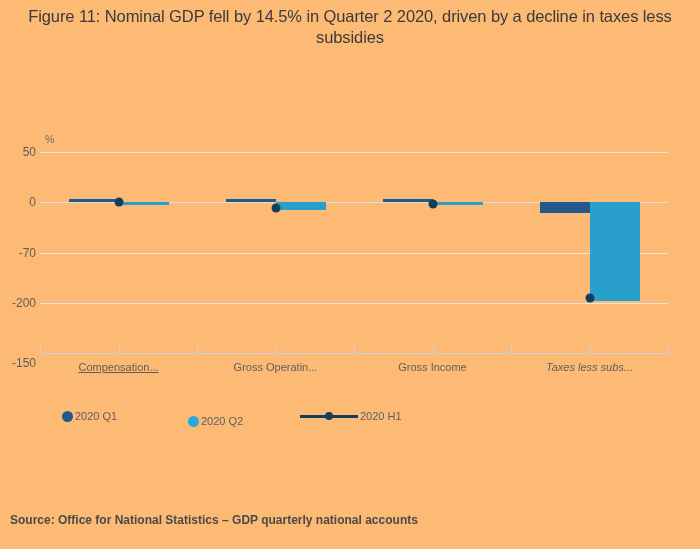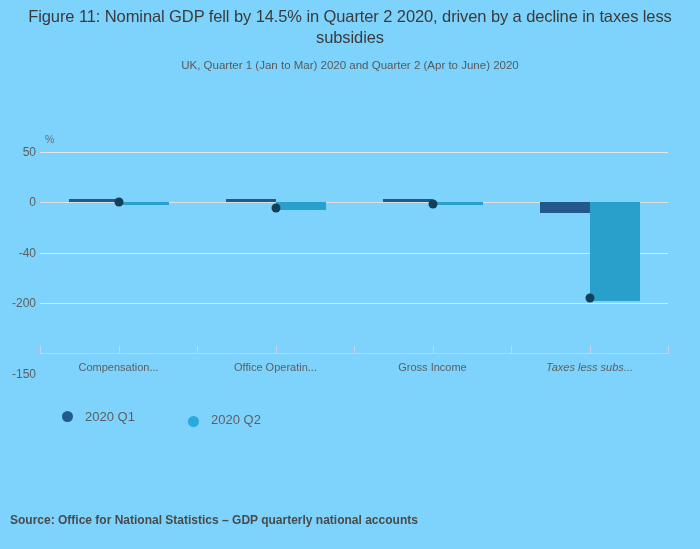--- a/index.html
+++ b/index.html
@@ -4,21 +4,21 @@
 <style>
   * { box-sizing: border-box; }
   html, body {
     margin: 0; padding: 0;
     width: 700px; height: 549px;
     background: #ffffff;
     font-family: "Liberation Sans", sans-serif;
     overflow: hidden;
   }
 
-  #page { position: relative; width: 700px; height: 549px; background:#7dd3fc; }
+  #page { position: relative; width: 700px; height: 549px; background:#fdba74; }
 
   
   .title-block { position:absolute; left:0; top:6px; width:700px; text-align:center; }
   .chart-title {
     font-size: 16.5px;
     line-height: 21px;
     color: #3b3b3b;
     font-weight: 400;
     padding: 0 18px;
     letter-spacing: -0.1px;
@@ -104,91 +104,94 @@
     position:relative; width: 58px; height: 11px; display:inline-block;
   }
   .legend-line::before {
     content:""; position:absolute; left:0; top:4px; width:58px; height:3px; background:#123f5c;
   }
   .legend-line::after {
     content:""; position:absolute; left:25px; top:1px; width:8px; height:8px;
     border-radius:50%; background:#123f5c;
   }
   .legend-label {
-    font-size: 13px;
+    font-size: 11px;
     color: #5e5e5e;
-    margin-left: 12px;
+    margin-left: 2px;
     white-space: nowrap;
   }
 
   
   .source {
     position:absolute;
     left: 10px; top: 513px;
     font-size: 12px;
     font-weight: bold;
     color: #4a4a4a;
   }
 </style>
 </head>
 <body>
 
 <div id="page">
 
   <div class="title-block">
     <div class="chart-title">Figure 11: Nominal GDP fell by 14.5% in Quarter 2 2020, driven by a decline in taxes less subsidies</div>
-    <div class="chart-subtitle">UK, Quarter 1 (Jan to Mar) 2020 and Quarter 2 (Apr to June) 2020</div>
   </div>
 
   <div class="plot-wrap" id="plot">
     <div class="axis-unit">%</div>
   <div class="gridline" style="top: 152px;"></div>
       <div class="ylabel" style="top: 152px;">50</div>
       <div class="gridline zero" style="top: 202.25px;"></div>
       <div class="ylabel" style="top: 202.25px;">0</div>
       <div class="gridline" style="top: 252.5px;"></div>
-      <div class="ylabel" style="top: 252.5px;">-40</div>
+      <div class="ylabel" style="top: 252.5px;">-70</div>
       <div class="gridline" style="top: 302.75px;"></div>
       <div class="ylabel" style="top: 302.75px;">-200</div>
       <div class="gridline" style="top: 353px;"></div>
-      <div class="ylabel" style="top: 374px;">-150</div>
+      <div class="ylabel" style="top: 363px;">-150</div>
       <div class="axis-line"></div>
       <div class="tick" style="left: 40px;"></div>
       <div class="tick" style="left: 118.5px;"></div>
       <div class="tick" style="left: 197px;"></div>
       <div class="tick" style="left: 275.5px;"></div>
       <div class="tick" style="left: 354px;"></div>
       <div class="tick" style="left: 432.5px;"></div>
       <div class="tick" style="left: 511px;"></div>
       <div class="tick" style="left: 589.5px;"></div>
       <div class="tick" style="left: 668px;"></div>
       <div class="bar q1" style="left: 68.5px; width: 50px; height: 3px; top: 199.25px;"></div>
       <div class="bar q2" style="left: 118.5px; width: 50px; height: 3px; top: 202.25px;"></div>
       <div class="h1-dot" style="left: 118.5px; top: 202.25px;"></div>
-      <div class="cat-label" style="left: 118.5px;">Compensation...</div>
+      <div class="cat-label" style="left: 118.5px; text-decoration: underline;">Compensation...</div>
       <div class="bar q1" style="left: 225.5px; width: 50px; height: 3px; top: 199.25px;"></div>
       <div class="bar q2" style="left: 275.5px; width: 50px; height: 8.04px; top: 202.25px;"></div>
       <div class="h1-dot" style="left: 275.5px; top: 208.28px;"></div>
-      <div class="cat-label" style="left: 275.5px;">Office Operatin...</div>
+      <div class="cat-label" style="left: 275.5px;">Gross Operatin...</div>
       <div class="bar q1" style="left: 382.5px; width: 50px; height: 3px; top: 199.25px;"></div>
       <div class="bar q2" style="left: 432.5px; width: 50px; height: 3.015px; top: 202.25px;"></div>
       <div class="h1-dot" style="left: 432.5px; top: 204.26px;"></div>
       <div class="cat-label" style="left: 432.5px;">Gross Income</div>
       <div class="bar q1" style="left: 539.5px; width: 50px; height: 11.055px; top: 202.25px;"></div>
       <div class="bar q2" style="left: 589.5px; width: 50px; height: 98.49px; top: 202.25px;"></div>
       <div class="h1-dot" style="left: 589.5px; top: 297.725px;"></div>
       <div class="cat-label" style="left: 589.5px; font-style: italic;">Taxes less subs...</div>
     </div>
 
   <div class="legend" id="legend">
       <div class="legend-item" style="left: 62px;">
         <span class="legend-dot q1"></span>
         <span class="legend-label">2020 Q1</span>
       </div>
       <div class="legend-item" style="left: 188px; align-items: flex-end;">
         <span class="legend-dot q2"></span>
         <span class="legend-label">2020 Q2</span>
       </div>
+      <div class="legend-item" style="left: 300px;">
+        <span class="legend-line"></span>
+        <span class="legend-label">2020 H1</span>
+      </div>
     </div>
 
   <div class="source">Source: Office for National Statistics – GDP quarterly national accounts</div>
 
 </div>
 
 </body></html>

